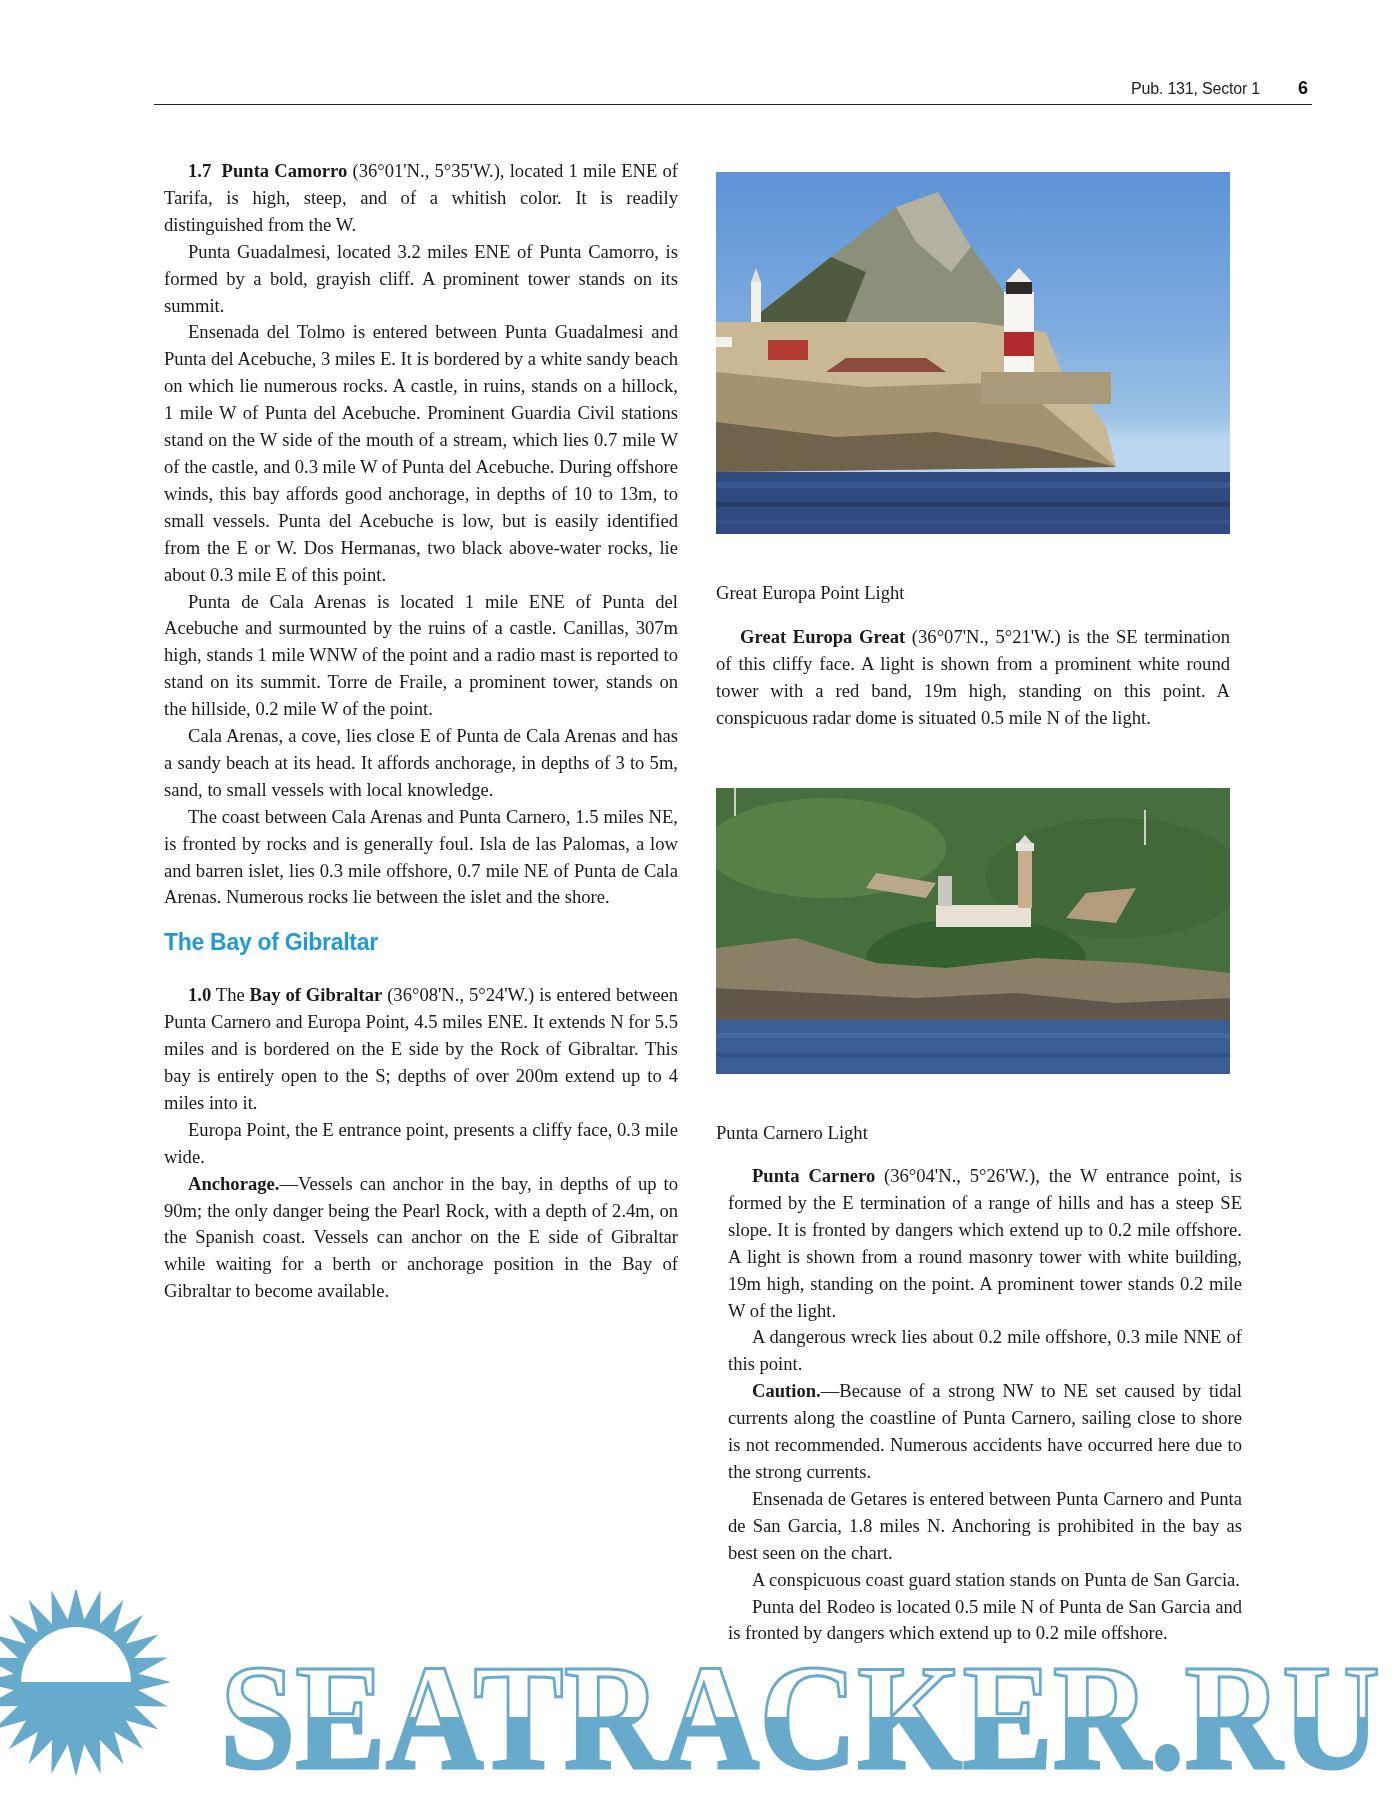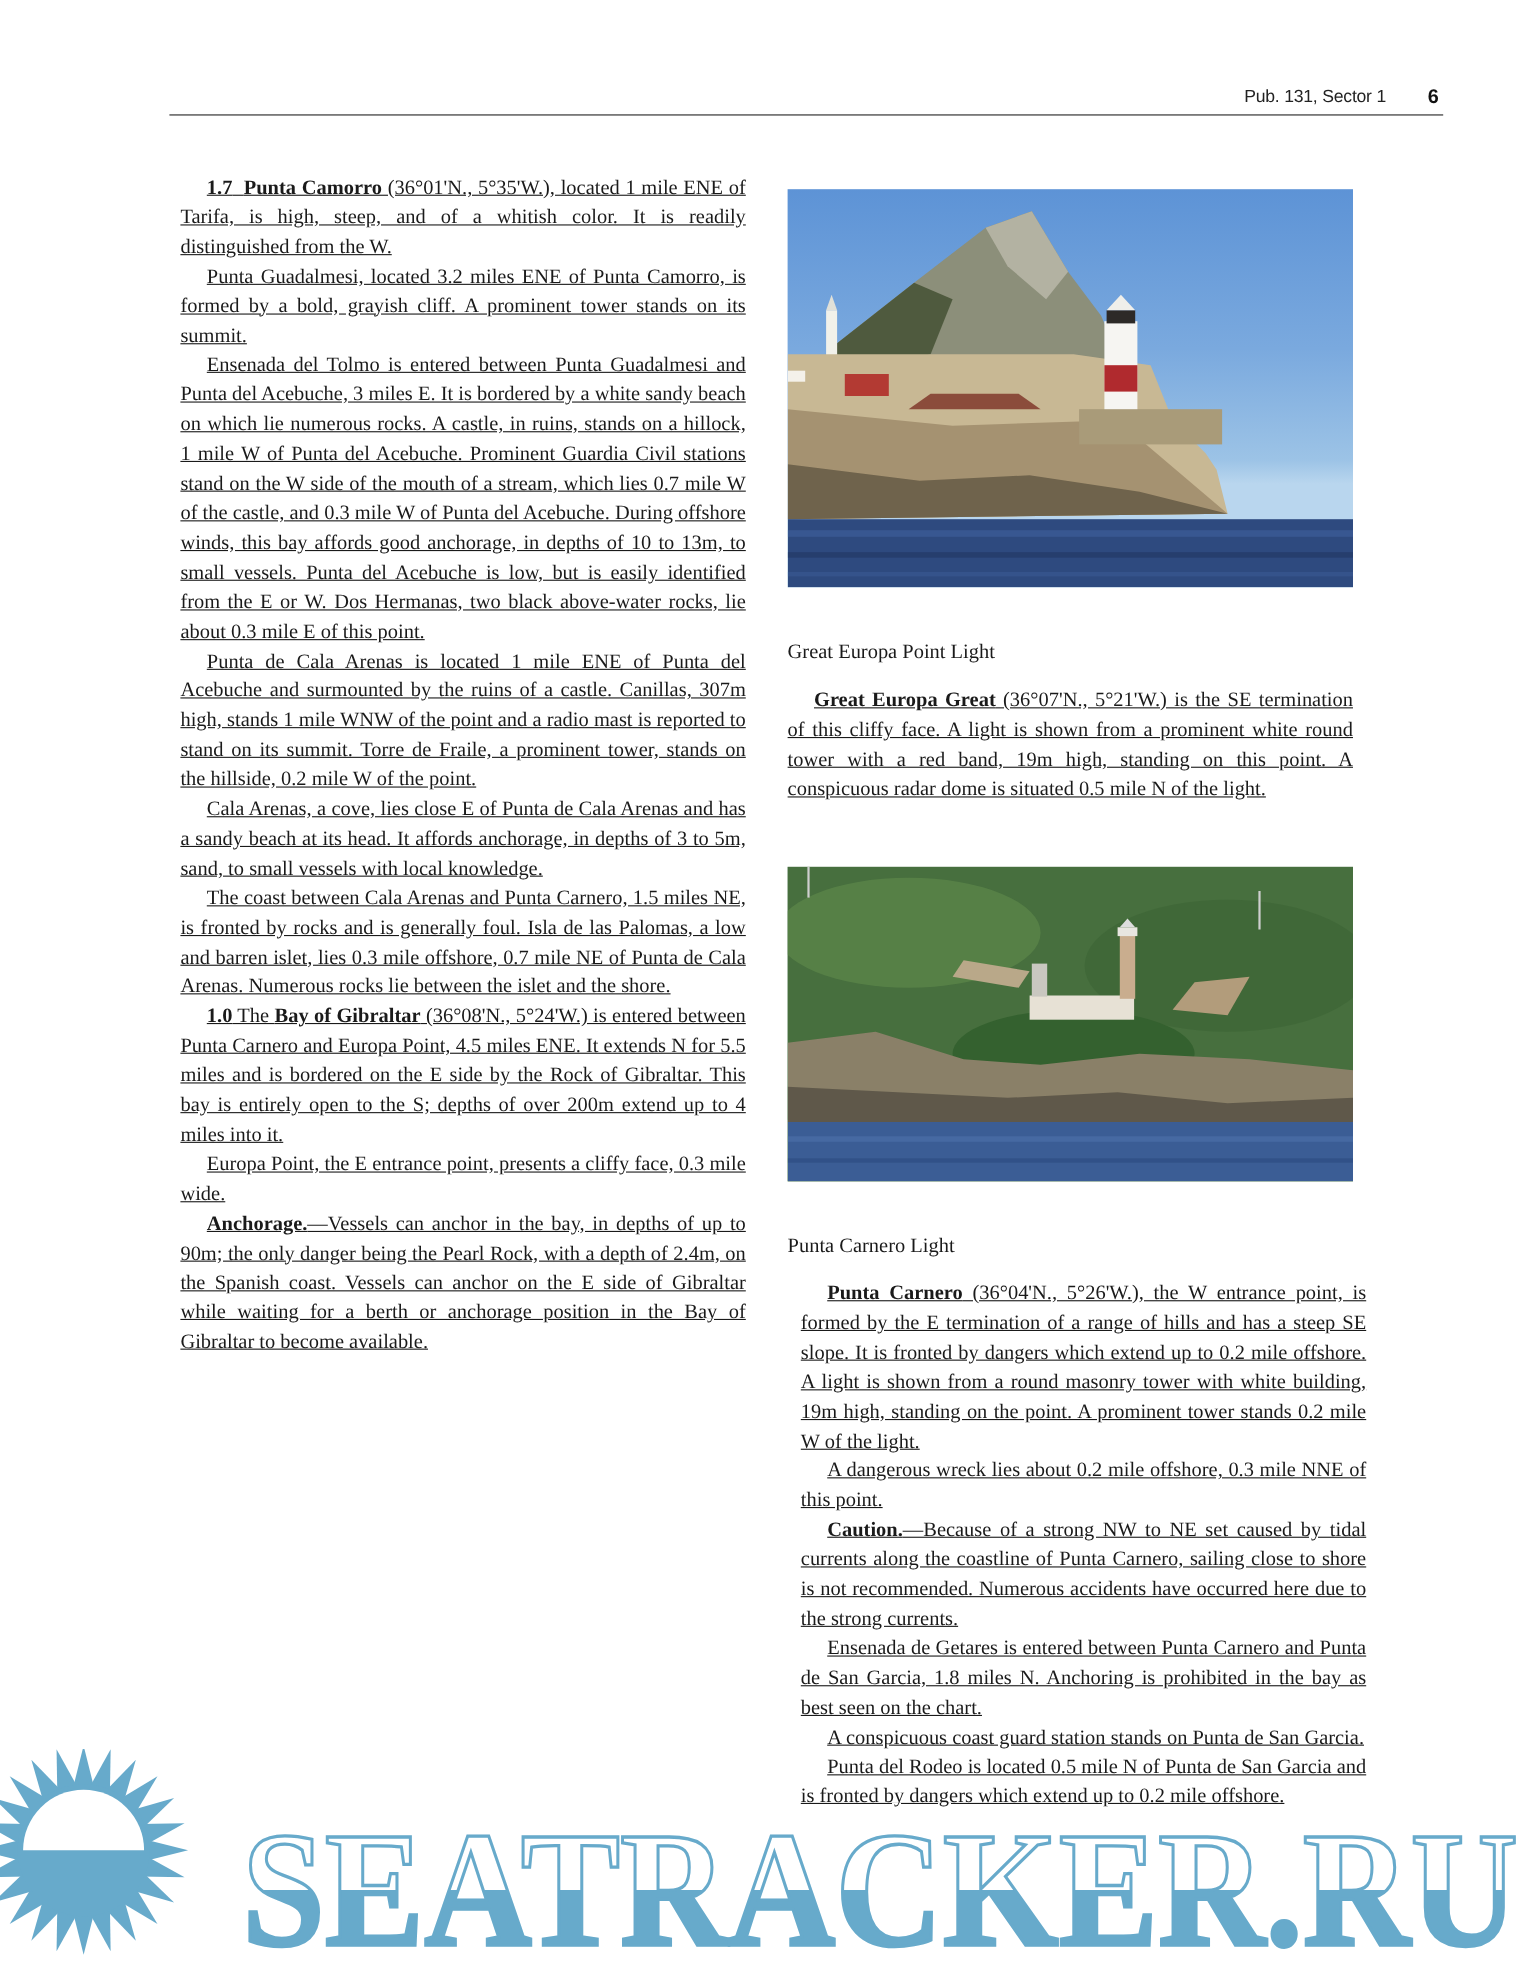--- a/index.html
+++ b/index.html
@@ -9,21 +9,21 @@
   .header { position: absolute; left: 154px; top: 78px; width: 1158px; height: 26px;
             border-bottom: 1.5px solid #222; }
   .header .pub { position: absolute; right: 52px; top: 2px; font-family: "Liberation Sans", "DejaVu Sans", sans-serif;
                  font-size: 16px; color: #222; letter-spacing: -0.2px; }
   .header .pagenum { position: absolute; right: 4px; top: 0px; font-family: "Liberation Sans", "DejaVu Sans", sans-serif;
                      font-size: 18px; font-weight: bold; color: #111; }
 
   .col { position: absolute; font-size: 18.6px; line-height: 26.9px; text-align: justify; }
   .col-left { left: 164px; top: 158px; width: 514px; }
 
-  .col p { margin: 0; text-indent: 24px; text-decoration: underline; }
+  .col p { margin: 0; text-indent: 24px; }
   .b { font-weight: bold; }
 
   .section-heading { font-family: "Liberation Sans", "DejaVu Sans", sans-serif; font-weight: bold;
                      font-size: 23px; color: #1e9bd7; margin: 18px 0 26px 0; text-indent: 0; letter-spacing: -0.3px; }
 
   .photo { position: absolute; overflow: hidden; }
   .photo1 { left: 716px; top: 172px; width: 514px; height: 362px;
             background: linear-gradient(180deg, #5d93d6 0%, #7aa9de 40%, #9cc3e6 68%, #b9d6ee 74%); }
   .photo2 { left: 716px; top: 788px; width: 514px; height: 286px; background: #3c6b3a; }
 
@@ -48,20 +48,21 @@
   <p>
     <span class="b">1.7</span>&nbsp;
     <span class="b">Punta Camorro</span><span> (36°01'N., 5°35'W.), located 1 mile ENE of Tarifa, is high, steep, and of a whitish color. It is readily distinguished from the W.</span>
   </p>
   <p>Punta Guadalmesi, located 3.2 miles ENE of Punta Camorro, is formed by a bold, grayish cliff. A prominent tower stands on its summit.</p>
   <p>Ensenada del Tolmo is entered between Punta Guadalmesi and Punta del Acebuche, 3 miles E. It is bordered by a white sandy beach on which lie numerous rocks. A castle, in ruins, stands on a hillock, 1 mile W of Punta del Acebuche. Prominent Guardia Civil stations stand on the W side of the mouth of a stream, which lies 0.7 mile W of the castle, and 0.3 mile W of Punta del Acebuche. During offshore winds, this bay affords good anchorage, in depths of 10 to 13m, to small vessels. Punta del Acebuche is low, but is easily identified from the E or W. Dos Hermanas, two black above-water rocks, lie about 0.3 mile E of this point.</p>
   <p>Punta de Cala Arenas is located 1 mile ENE of Punta del Acebuche and surmounted by the ruins of a castle. Canillas, 307m high, stands 1 mile WNW of the point and a radio mast is reported to stand on its summit. Torre de Fraile, a prominent tower, stands on the hillside, 0.2 mile W of the point.</p>
   <p>Cala Arenas, a cove, lies close E of Punta de Cala Arenas and has a sandy beach at its head. It affords anchorage, in depths of 3 to 5m, sand, to small vessels with local knowledge.</p>
   <p>The coast between Cala Arenas and Punta Carnero, 1.5 miles NE, is fronted by rocks and is generally foul. Isla de las Palomas, a low and barren islet, lies 0.3 mile offshore, 0.7 mile NE of Punta de Cala Arenas. Numerous rocks lie between the islet and the shore.</p>
 
+  <div class="section-heading">The Bay of Gibraltar</div>
 
   <p>
     <span class="b">1.0</span><span> The </span><span class="b">Bay of Gibraltar</span><span> (36°08'N., 5°24'W.) is entered between Punta Carnero and Europa Point, 4.5 miles ENE. It extends N for 5.5 miles and is bordered on the E side by the Rock of Gibraltar. This bay is entirely open to the S; depths of over 200m extend up to 4 miles into it.</span>
   </p>
   <p>Europa Point, the E entrance point, presents a cliffy face, 0.3 mile wide.</p>
   <p>
     <span class="b">Anchorage.</span><span>—Vessels can anchor in the bay, in depths of up to 90m; the only danger being the Pearl Rock, with a depth of 2.4m, on the Spanish coast. Vessels can anchor on the E side of Gibraltar while waiting for a berth or anchorage position in the Bay of Gibraltar to become available.</span>
   </p>
 </div>
 

